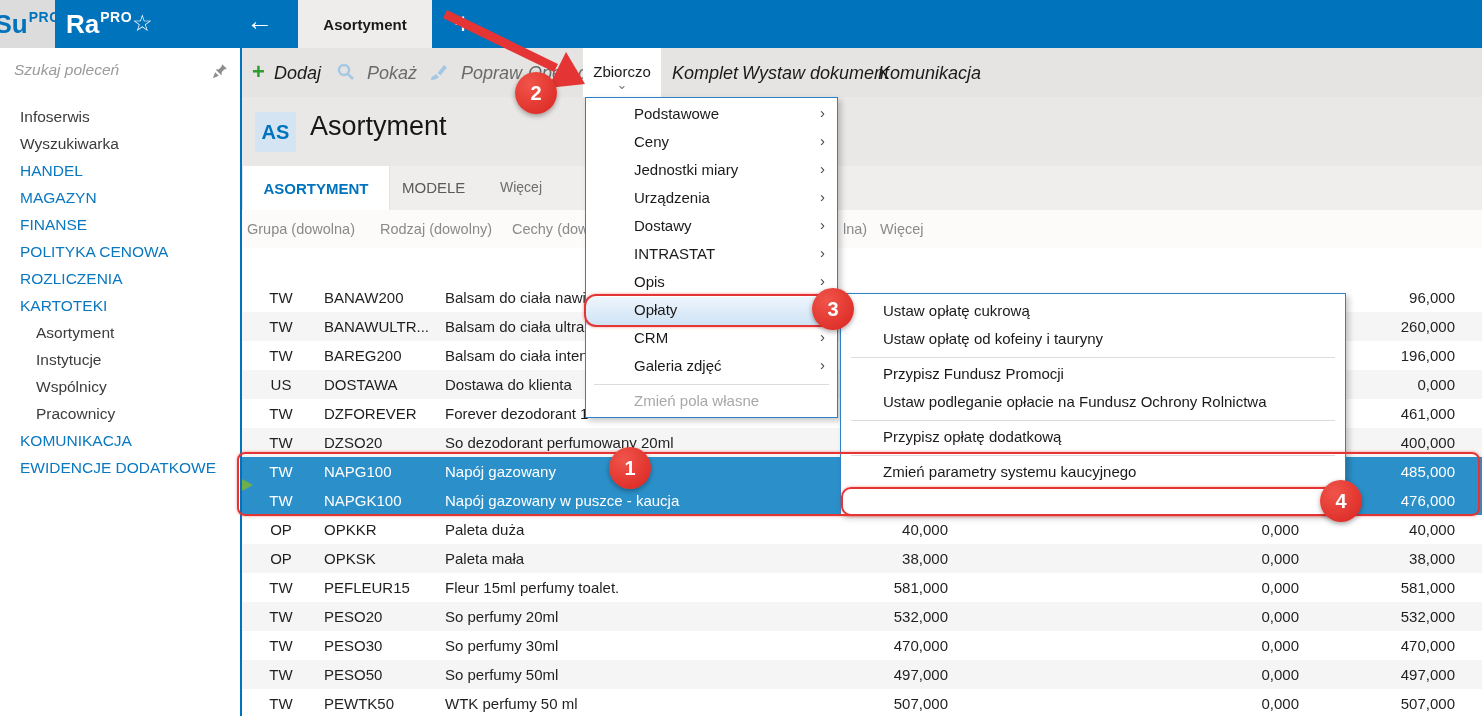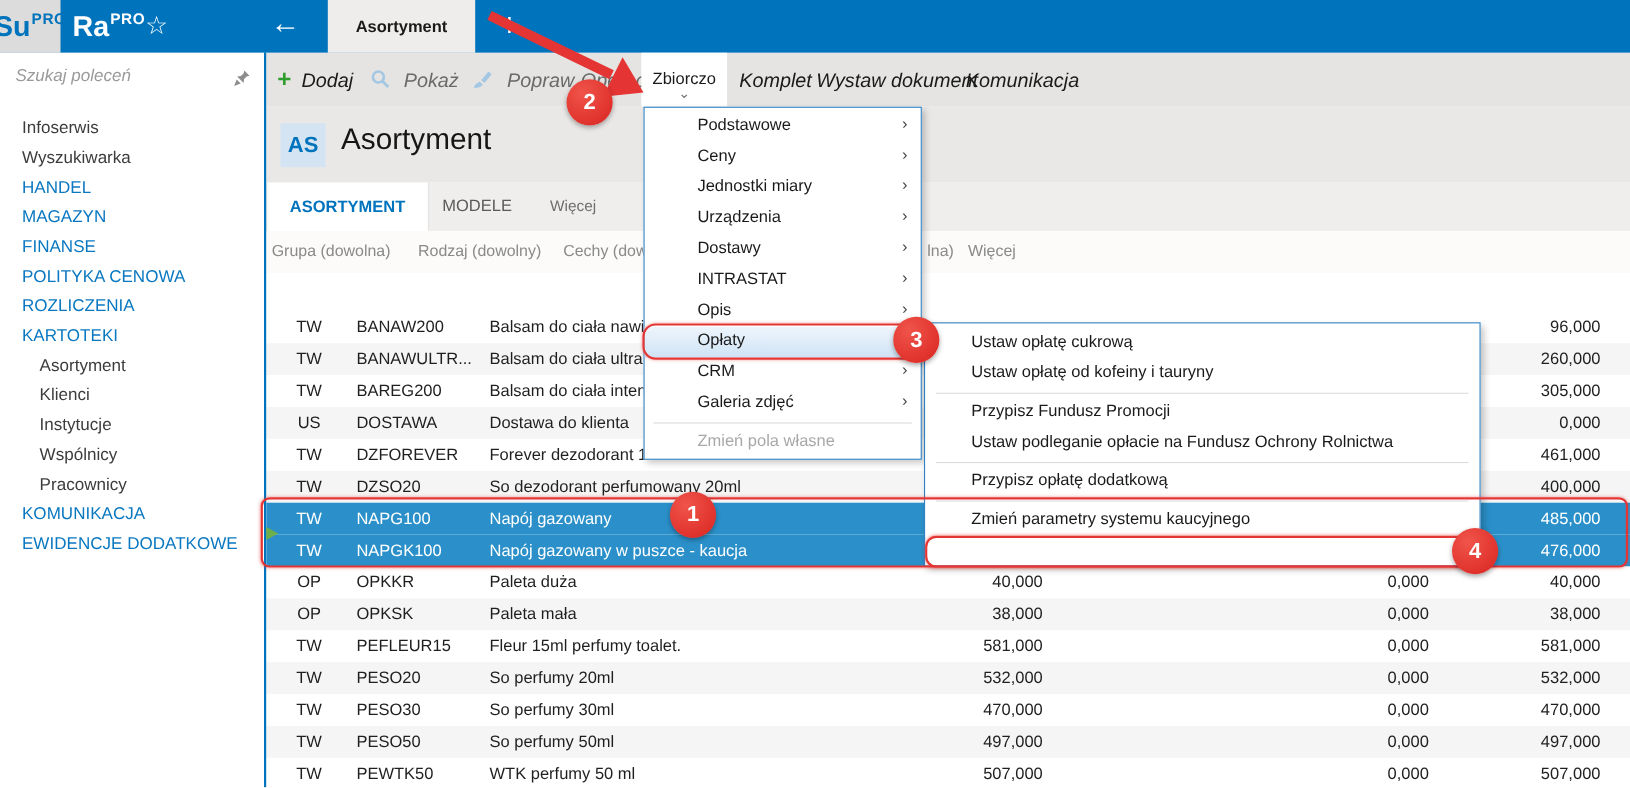--- a/index.html
+++ b/index.html
@@ -150,21 +150,20 @@
   <div class="sidenav">
     <div class="nav-item">Infoserwis</div>
     <div class="nav-item">Wyszukiwarka</div>
     <div class="nav-item section">HANDEL</div>
     <div class="nav-item section">MAGAZYN</div>
     <div class="nav-item section">FINANSE</div>
     <div class="nav-item section">POLITYKA CENOWA</div>
     <div class="nav-item section">ROZLICZENIA</div>
     <div class="nav-item section">KARTOTEKI</div>
     <div class="nav-item sub">Asortyment</div>
-    <div class="nav-item sub">Klienci</div>
     <div class="nav-item sub">Instytucje</div>
     <div class="nav-item sub">Wspólnicy</div>
     <div class="nav-item sub">Pracownicy</div>
     <div class="nav-item section">KOMUNIKACJA</div>
     <div class="nav-item section">EWIDENCJE DODATKOWE</div>
   </div>
   <div class="vdivider"></div>
 
   <div class="cmdbar">
     <span class="plus-ico">+</span>
@@ -231,21 +230,21 @@
         <div class="td c5"></div>
         <div class="td c6">260,000</div>
       </div>
     <div class="tr odd">
         <div class="td c0">TW</div>
         <div class="td c1">BAREG200</div>
         <div class="td c2">Balsam do ciała inten</div>
         <div class="td c3"></div>
         <div class="td c4"></div>
         <div class="td c5"></div>
-        <div class="td c6">305,000</div>
+        <div class="td c6">196,000</div>
       </div>
     <div class="tr even">
         <div class="td c0">US</div>
         <div class="td c1">DOSTAWA</div>
         <div class="td c2">Dostawa do klienta</div>
         <div class="td c3"></div>
         <div class="td c4"></div>
         <div class="td c5"></div>
         <div class="td c6">0,000</div>
       </div>

